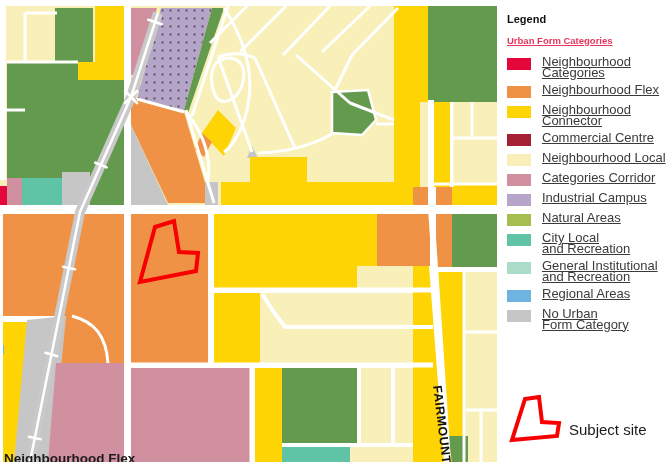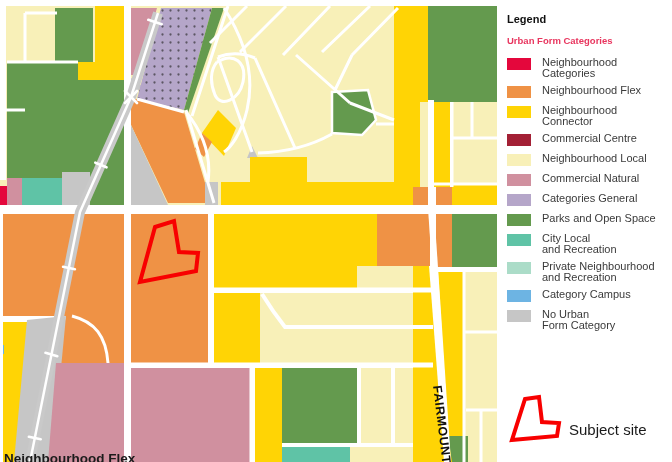--- a/index.html
+++ b/index.html
@@ -16,21 +16,21 @@
                fill:#111;letter-spacing:.5px;}
   .caption{position:absolute;left:4px;top:451px;font-weight:bold;font-size:13.5px;color:#1b1b1b;
            white-space:nowrap;}
   
   .legend{position:absolute;left:505px;top:0;width:167px;height:346px;background:#fff;}
   .legend-title{font-size:11px;font-weight:bold;color:#111;margin:13px 0 0 2px;}
   .legend-sub{font-size:9.5px;font-weight:bold;margin:10px 0 0 2px;}
   .legend-rows{margin-top:11px;}
   .legend-row{display:flex;align-items:flex-start;margin:0 0 7px 2px;}
   .swatch{width:24px;height:12px;flex:0 0 24px;margin-right:11px;margin-top:1px;}
-  .legend-label{font-size:11px;line-height:10.5px;color:#3a3a3a;}
+  .legend-label{font-size:13px;line-height:10.5px;color:#3a3a3a;text-decoration:underline;}
   .subject{position:absolute;left:2px;top:394px;display:flex;align-items:flex-end;}
   .subject svg{flex:0 0 auto;}
   .subject-label{font-size:15px;color:#1a1a1a;margin:0 15px 8px 6px;white-space:nowrap;}
 </style>
 </head>
 <body>
 
 <div class="stage">
 
   <div class="map-wrap">
@@ -142,21 +142,21 @@
     <polygon points="155,227 174,221 179,252 198,253 196,271 140,282" fill="none" stroke-width="4" stroke-linejoin="miter" stroke="#f80000"></polygon>
 
     <text class="street-name" transform="translate(433,386) rotate(83)">FAIRMOUNT</text>
   </svg>
 
   <div class="caption">Neighbourhood Flex</div>
   </div>
 
   <div class="legend">
     <div class="legend-title">Legend</div>
-    <div class="legend-sub" style="color: rgb(232, 53, 94);">Urban Form Categories</div>
+    <div class="legend-sub" style="color: rgb(232, 53, 94); text-decoration: underline;">Urban Form Categories</div>
 
     <div class="legend-rows">
       <div class="legend-row">
         <span class="swatch" style="background: rgb(228, 7, 60);"></span>
         <div class="legend-label">
             <div>Neighbourhood</div>
             <div>Categories</div>
           </div>
       </div>
       <div class="legend-row">
@@ -180,53 +180,53 @@
       </div>
       <div class="legend-row">
         <span class="swatch" style="background: rgb(248, 240, 184);"></span>
         <div class="legend-label">
             <div>Neighbourhood Local</div>
           </div>
       </div>
       <div class="legend-row">
         <span class="swatch" style="background: rgb(208, 144, 159);"></span>
         <div class="legend-label">
-            <div>Commercial Natural</div>
+            <div>Categories Corridor</div>
           </div>
       </div>
       <div class="legend-row">
         <span class="swatch" style="background: rgb(181, 166, 201);"></span>
         <div class="legend-label">
-            <div>Categories General</div>
-          </div>
-      </div>
-      <div class="legend-row">
-        <span class="swatch" style="background: rgb(100, 154, 78);"></span>
-        <div class="legend-label">
-            <div>Parks and Open Space</div>
+            <div>Industrial Campus</div>
+          </div>
+      </div>
+      <div class="legend-row">
+        <span class="swatch" style="background: rgb(166, 189, 79);"></span>
+        <div class="legend-label">
+            <div>Natural Areas</div>
           </div>
       </div>
       <div class="legend-row">
         <span class="swatch" style="background: rgb(95, 195, 166);"></span>
         <div class="legend-label">
             <div>City Local</div>
             <div>and Recreation</div>
           </div>
       </div>
       <div class="legend-row">
         <span class="swatch" style="background: rgb(171, 220, 200);"></span>
         <div class="legend-label">
-            <div>Private Neighbourhood</div>
+            <div>General Institutional</div>
             <div>and Recreation</div>
           </div>
       </div>
       <div class="legend-row">
         <span class="swatch" style="background: rgb(109, 180, 227);"></span>
         <div class="legend-label">
-            <div>Category Campus</div>
+            <div>Regional Areas</div>
           </div>
       </div>
       <div class="legend-row">
         <span class="swatch" style="background: rgb(198, 198, 198);"></span>
         <div class="legend-label">
             <div>No Urban</div>
             <div>Form Category</div>
           </div>
       </div>
     </div>

